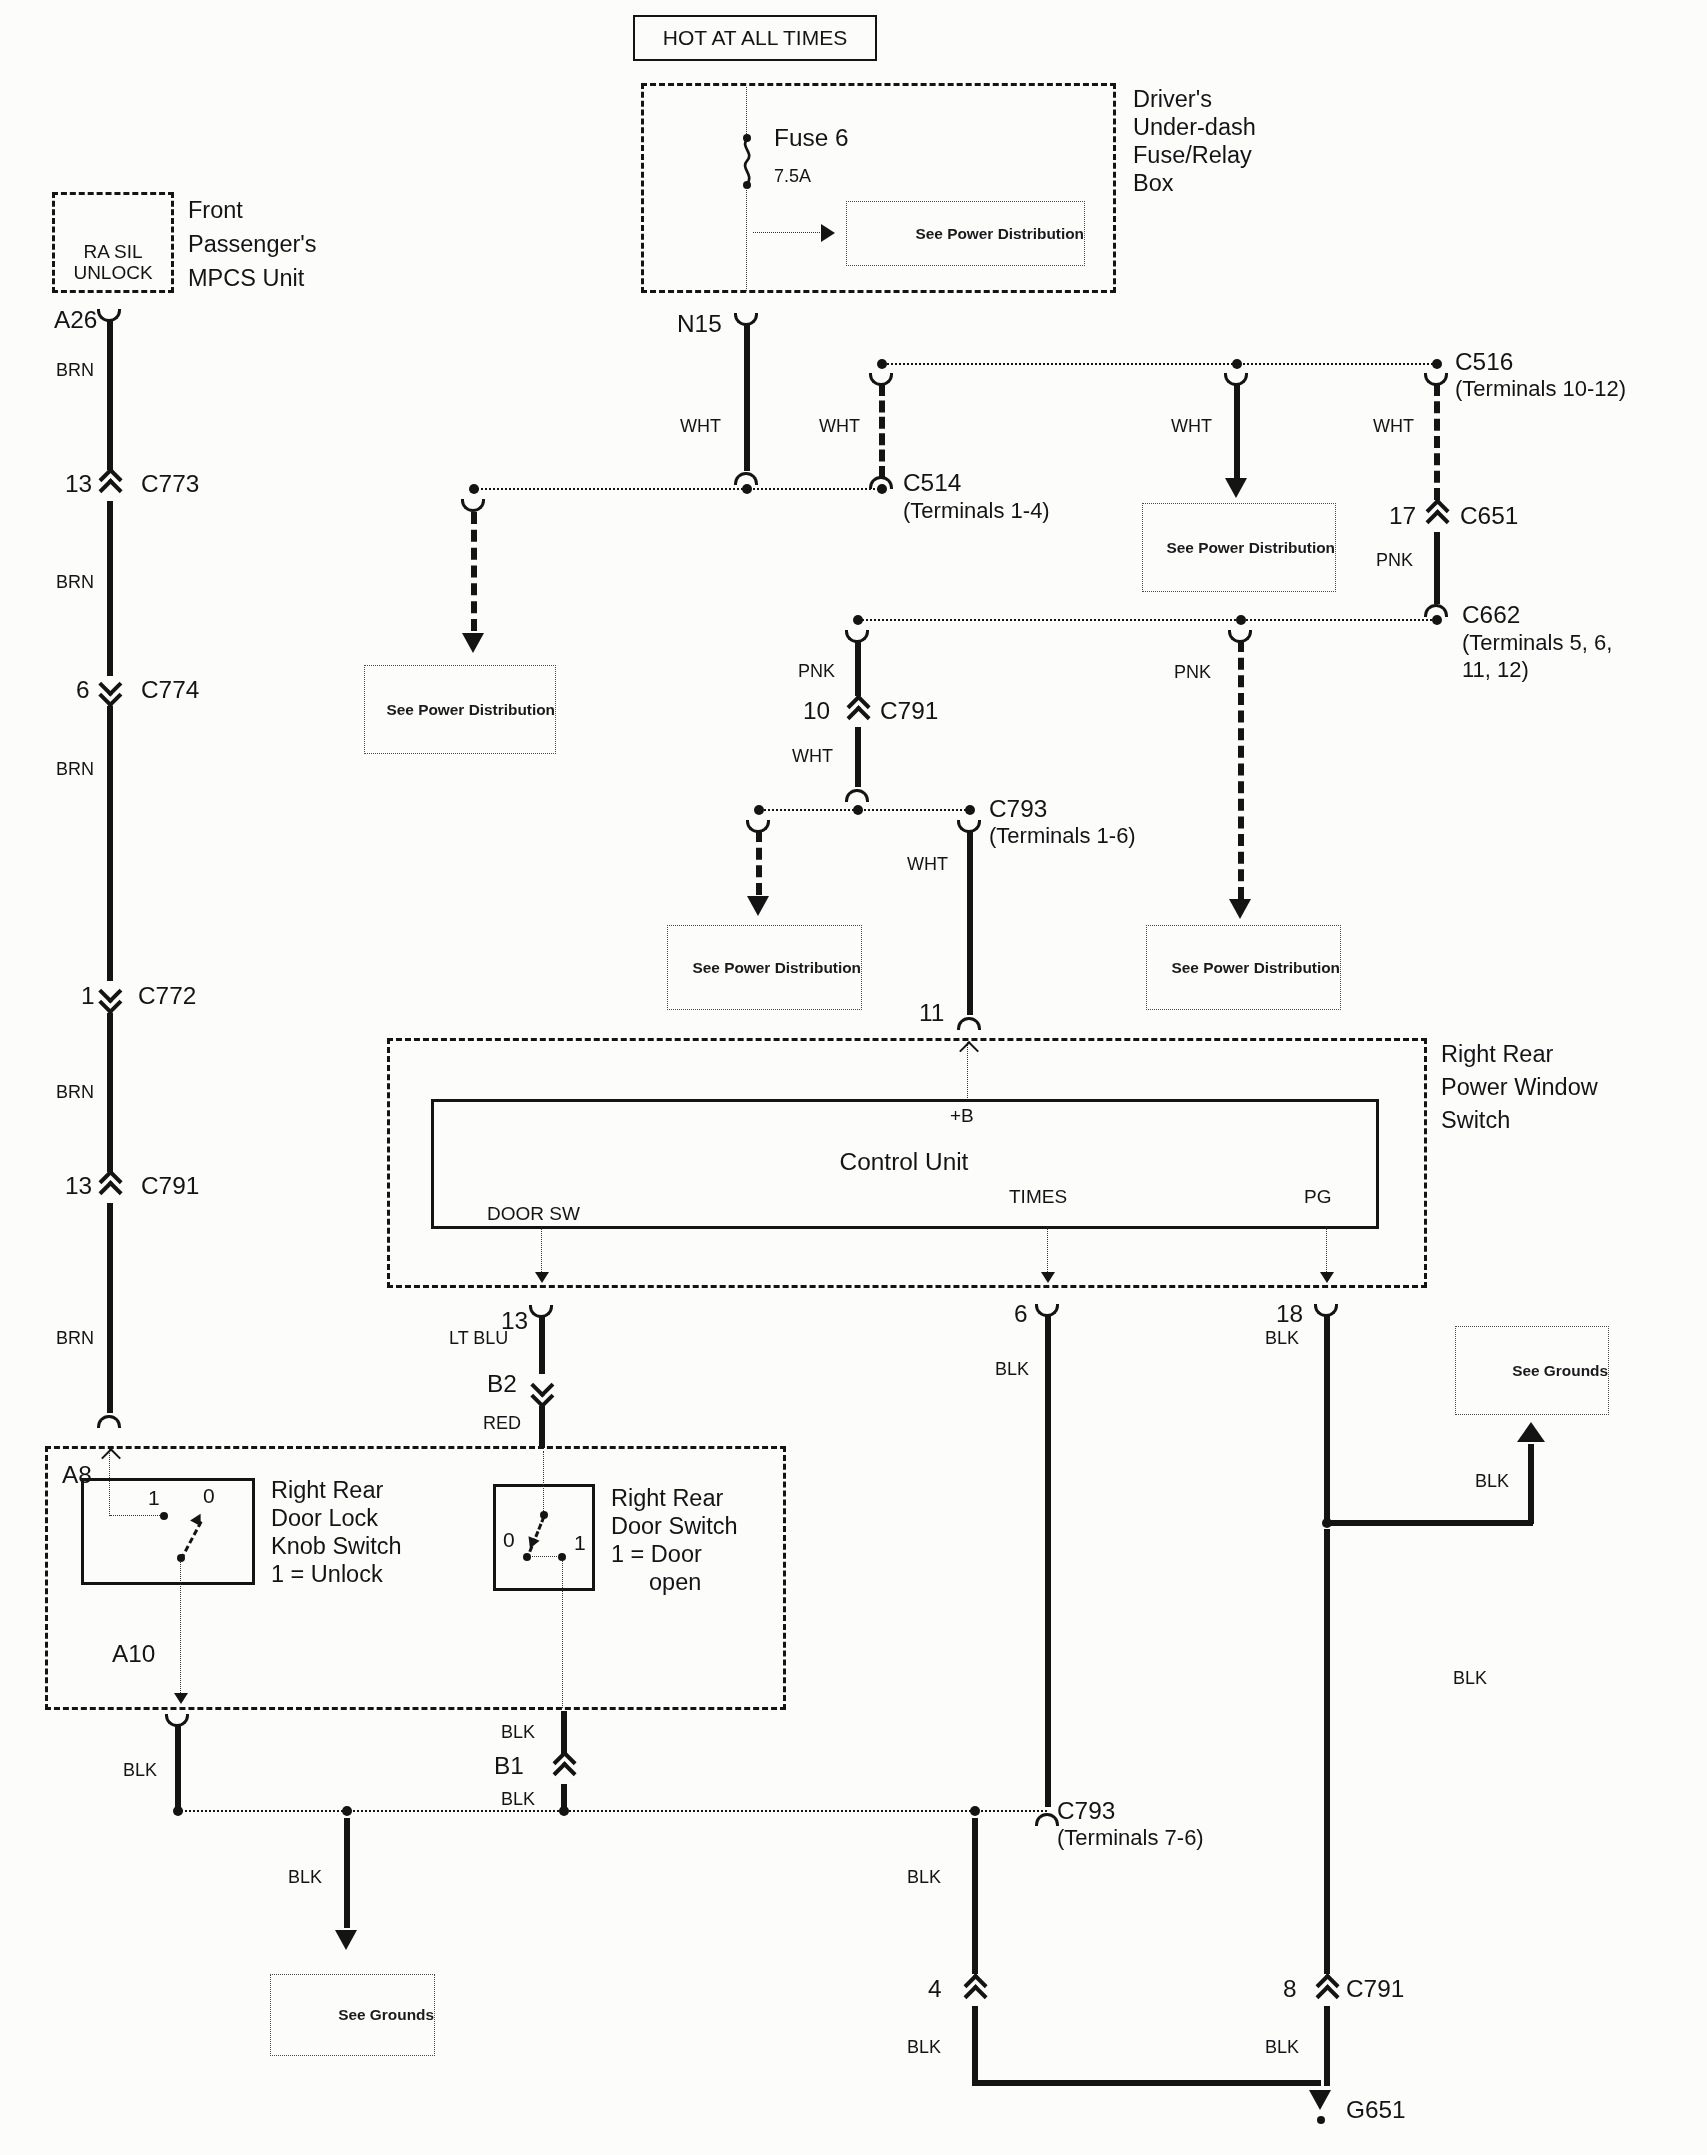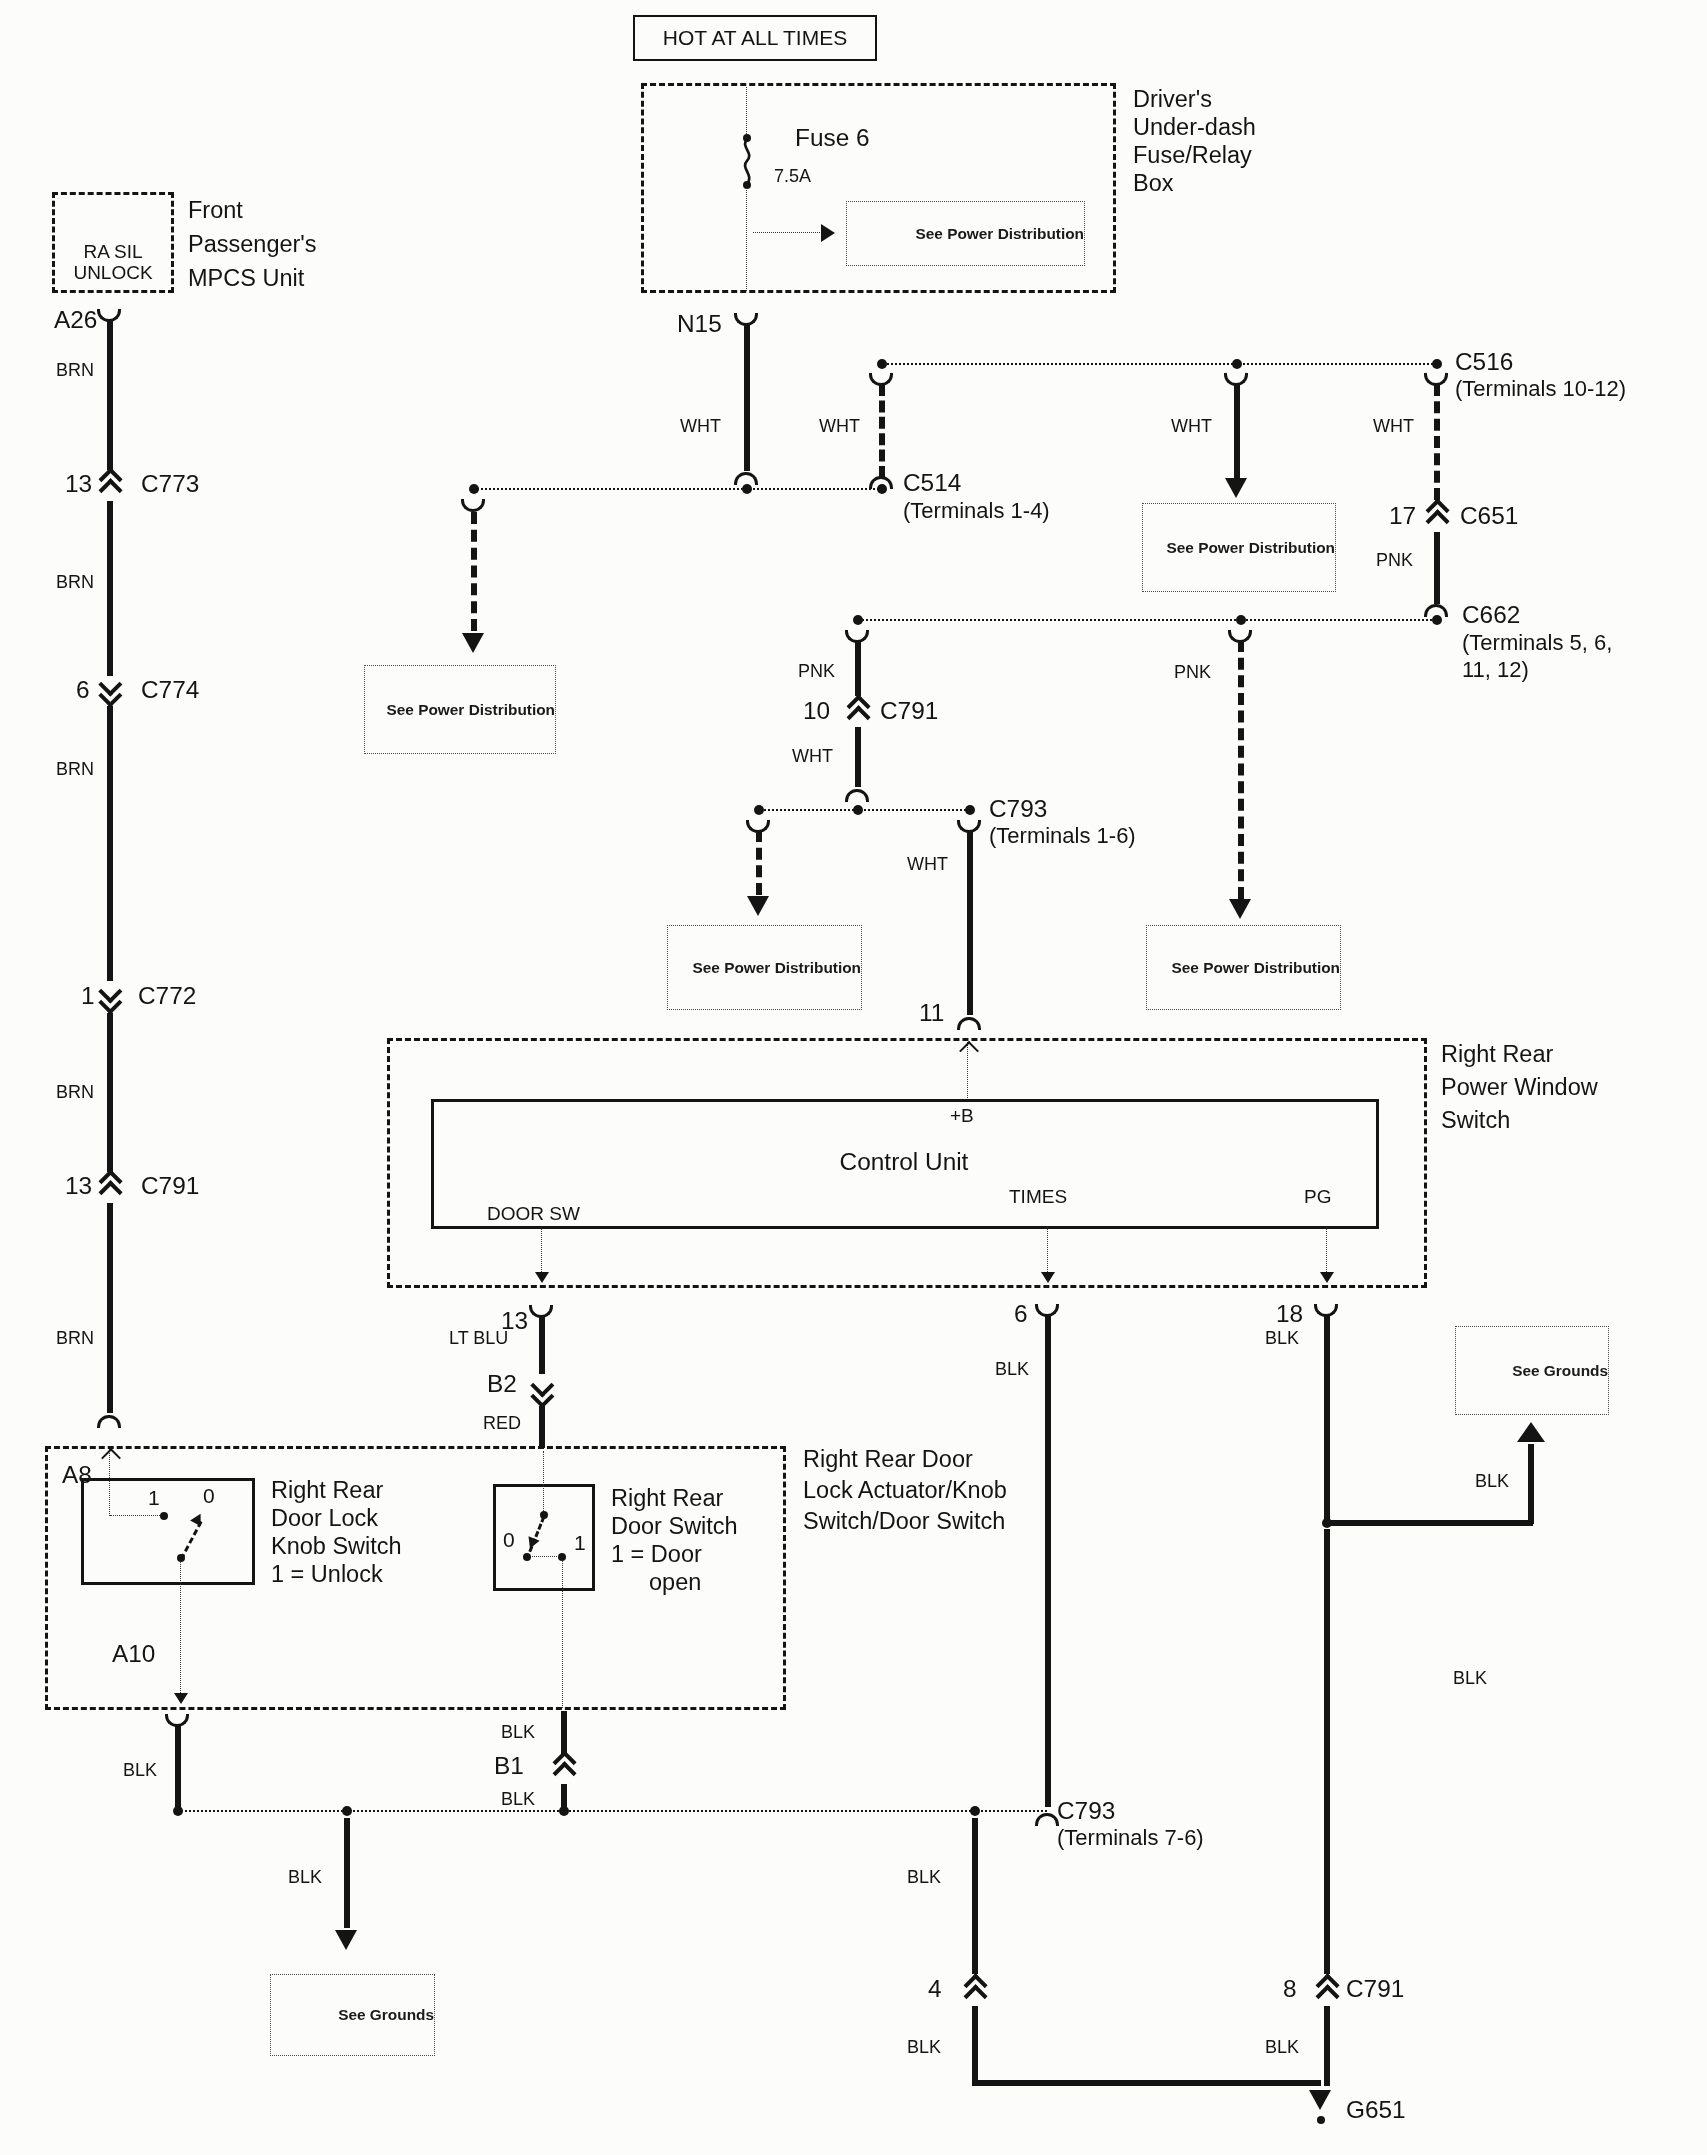--- a/index.html
+++ b/index.html
@@ -72,21 +72,21 @@
     <div>Fuse/Relay</div>
     <div>Box</div>
   </div>
   <div class="abs dv2" style="left:747px;top:87px;height:47px;"></div>
   <div class="abs sdot" style="left:747px;top:138px;"></div>
   <svg class="abs" style="left:739px;top:139px;" width="16.3" height="45" viewBox="0 0 18 50">
     <path d="M9 0 C1 9 17 15 9 24 C1 33 17 39 9 50" fill="none" stroke="#141414" stroke-width="3"></path>
   </svg>
   <div class="abs sdot" style="left:747px;top:185px;"></div>
   <div class="abs dv2" style="left:747px;top:188px;height:103px;"></div>
-  <div class="abs f27" style="left:774px;top:125px;margin-left:21px;">Fuse 6</div>
+  <div class="abs f27" style="left:774px;top:125px;">Fuse 6</div>
   <div class="abs f20" style="left:774px;top:166px;">7.5A</div>
   <div class="abs dh2" style="left:753px;top:233px;width:67px;"></div>
   <div class="abs tri-r" style="left:821px;top:233px;"></div>
   <div class="abs box-dot" style="left:846px;top:201px;width:237px;height:63px;">
     <span>See Power Distribution</span>
   </div>
 
   <div class="abs f27" style="left:677px;top:311px;">N15</div>
   <div class="abs cup-u" style="left:747px;top:313px;"></div>
   <div class="abs wv" style="left:747px;top:324px;height:147px;"></div>
@@ -267,25 +267,20 @@
   <div class="abs f20" style="left:56px;top:1082px;">BRN</div>
   <div class="abs cv cv-u" style="left:110px;top:1172px;"></div>
   <div class="abs f27" style="left:65px;top:1173px;">13</div>
   <div class="abs f27" style="left:141px;top:1173px;">C791</div>
   <div class="abs wv" style="left:110px;top:1203px;height:210px;"></div>
   <div class="abs f20" style="left:56px;top:1328px;">BRN</div>
   <div class="abs f27" style="left:62px;top:1462px;">A8</div>
   <div class="abs cup-d" style="left:110px;top:1415px;"></div>
 
   <div class="abs box-dash" style="left:45px;top:1446px;width:735px;height:258px;"></div>
-  <div class="abs f26" style="left:803px;top:1444px;line-height:31px;">
-    <div>Right Rear Door</div>
-    <div>Lock Actuator/Knob</div>
-    <div>Switch/Door Switch</div>
-  </div>
 
   <div class="abs dv2" style="left:110px;top:1449px;height:67px;"></div>
   <div class="abs chv1" style="left:110px;top:1451px;"></div>
   <div class="abs box-solid" style="left:81px;top:1478px;width:168px;height:101px;"></div>
   <div class="abs dh2" style="left:110px;top:1516px;width:50px;"></div>
   <div class="abs f23" style="left:148px;top:1487px;">1</div>
   <div class="abs f23" style="left:203px;top:1485px;">0</div>
   <div class="abs sdot" style="left:164px;top:1516px;"></div>
   <div class="abs sdot" style="left:181px;top:1558px;"></div>
   <div class="abs lever" style="left:181px;top:1558px;width:43px;transform:rotate(-62deg);"></div>

